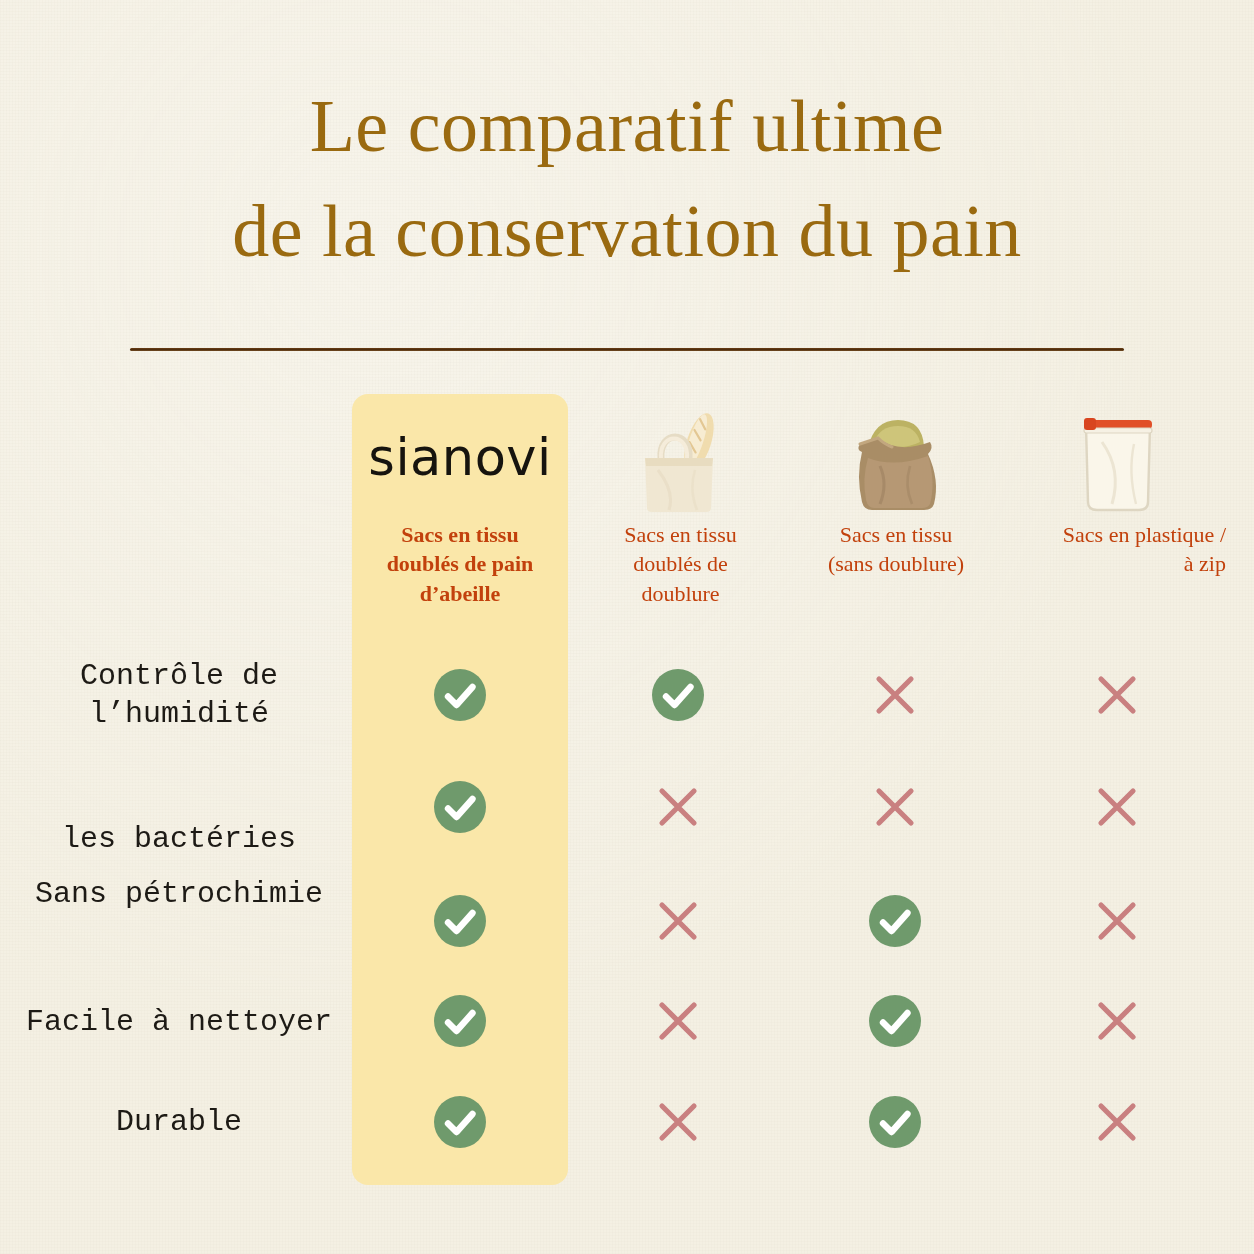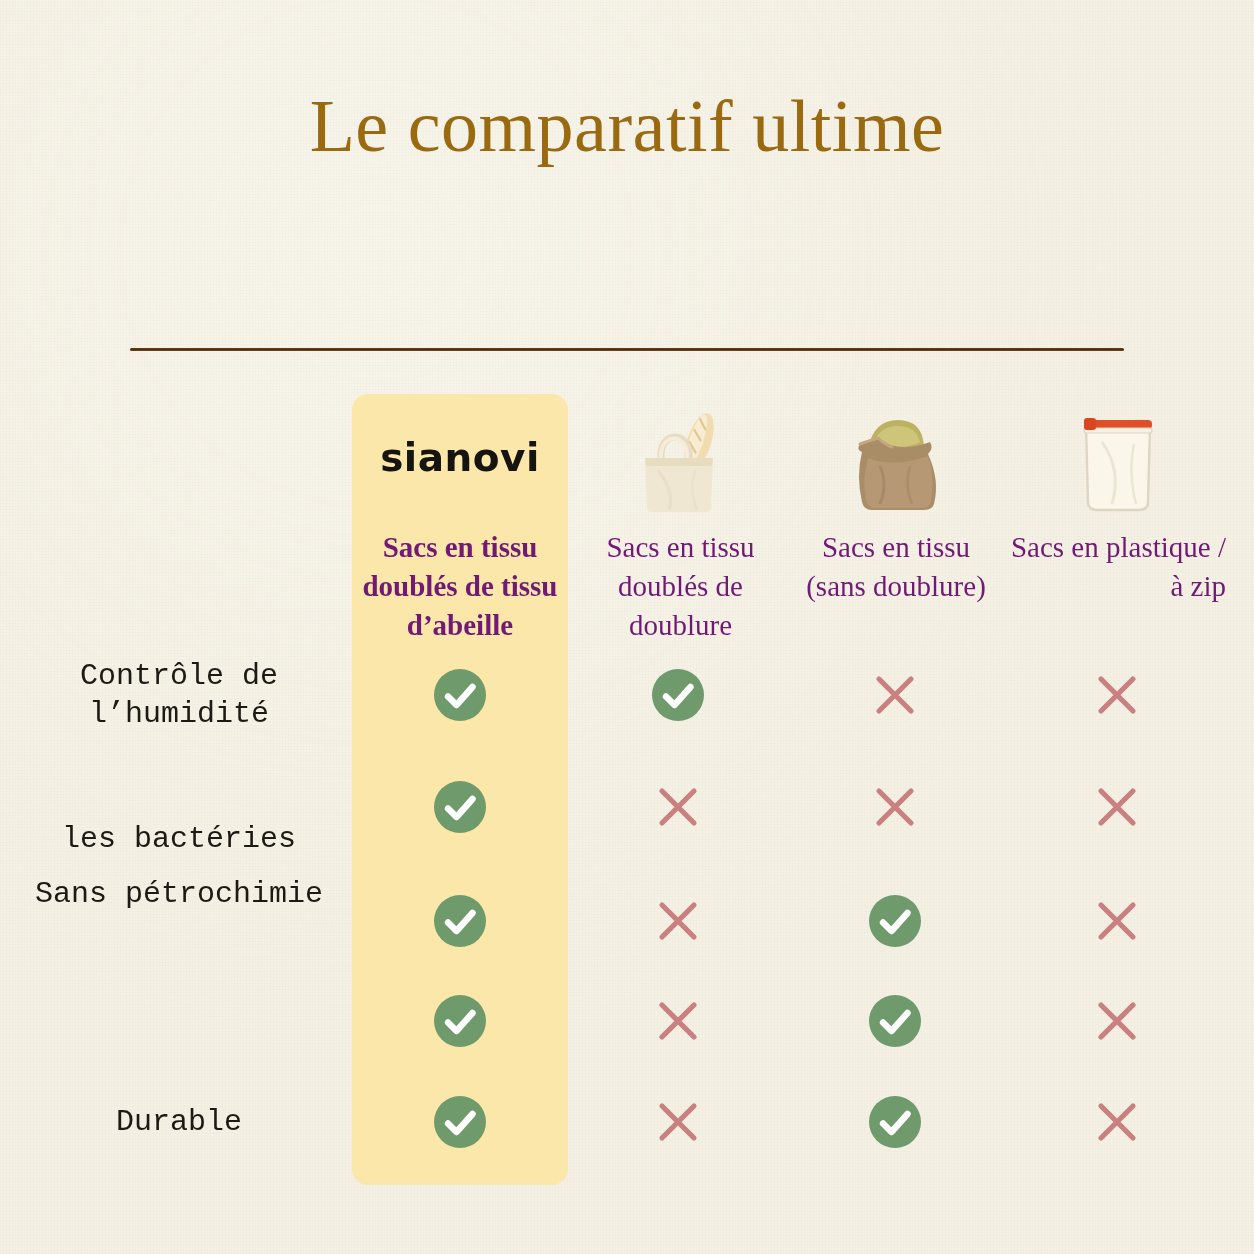--- a/index.html
+++ b/index.html
@@ -97,36 +97,36 @@
 
   .head-art {
     height: 118px;
     display: flex;
     align-items: flex-end;
     justify-content: center;
   }
 
   .brand-wordmark {
     font-family: "DejaVu Sans", sans-serif;
-    font-size: 39px;
-    font-weight: 700;
+    font-size: 51px;
+    font-weight: 400;
     color: #16140f;
     letter-spacing: 0.5px;
     height: 118px;
     display: flex;
     align-items: center;
     justify-content: center;
   }
 
   .head-label {
-    margin-top: 12px;
+    margin-top: 4px;
     font-family: "Liberation Serif", serif;
-    font-size: 29px;
+    font-size: 22px;
     line-height: 1.34;
-    color: #701a75;
+    color: #c2410c;
   }
   .col-head.c1 .head-label { font-weight: bold; }
 
   
   .row-label {
     position: absolute;
     left: 14px;
     width: 330px;
     text-align: center;
     font-family: Liberation Mono, monospace;
@@ -150,33 +150,34 @@
 </style>
 </head>
 <body>
 
 <div class="page">
 
   <div class="paper-texture"></div>
 
   <div class="title-block">
     <span class="title-line">Le comparatif ultime</span>
+    <span class="title-line">de la conservation du pain</span>
   </div>
 
   <div class="divider"></div>
 
   <div class="highlight-panel"></div>
 
   <div class="grid">
 
     <div class="col-head c1">
       <div class="brand-wordmark">sianovi</div>
       <div class="head-label">
         <span>Sacs en tissu</span><br>
-        <span>doublés de tissu</span><br>
+        <span>doublés de pain</span><br>
         <span>d’abeille</span>
       </div>
     </div>
 
     <div class="col-head c2">
       <div class="head-art">
         <svg class="art-svg" width="112" height="110" viewBox="0 0 112 110" aria-hidden="true">
 
           <g transform="rotate(18 74 36)">
             <ellipse cx="74" cy="36" rx="12" ry="30" fill="#f0dcae"></ellipse>
@@ -244,20 +245,23 @@
       <span>Contrôle de</span><br>
       <span>l’humidité</span>
     </div>
     <div class="row-label" style="top:820px">
       <br>
       <span>les bactéries</span>
     </div>
     <div class="row-label" style="top:894px">
       <span>Sans pétrochimie</span>
     </div>
+    <div class="row-label" style="top:1022px">
+      <span>Facile à nettoyer</span>
+    </div>
     <div class="row-label" style="top:1122px">
       <span>Durable</span>
     </div>
 
     <div id="marks-layer" class="grid">
         <div class="mark" style="left: 460px; top: 695px;">
           <svg viewBox="0 0 54 54" aria-hidden="true">
             <circle cx="27" cy="27" r="26" fill="#6f9a6c"></circle>
             <path d="M15 28.5 L23.5 37 L39.5 19" fill="none" stroke="#ffffff" stroke-width="6.4" stroke-linecap="round" stroke-linejoin="round"></path>
           </svg>

